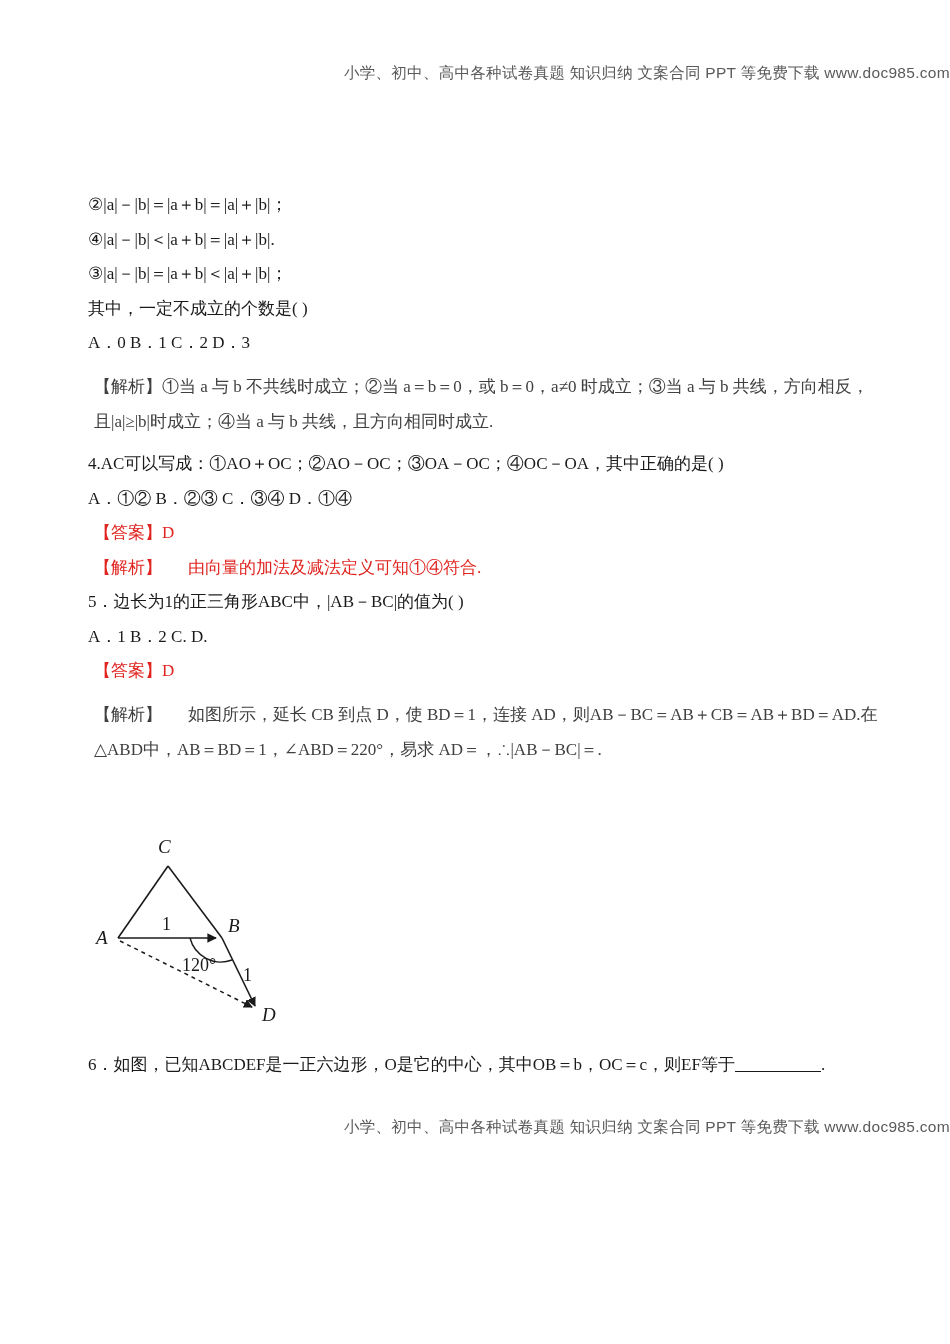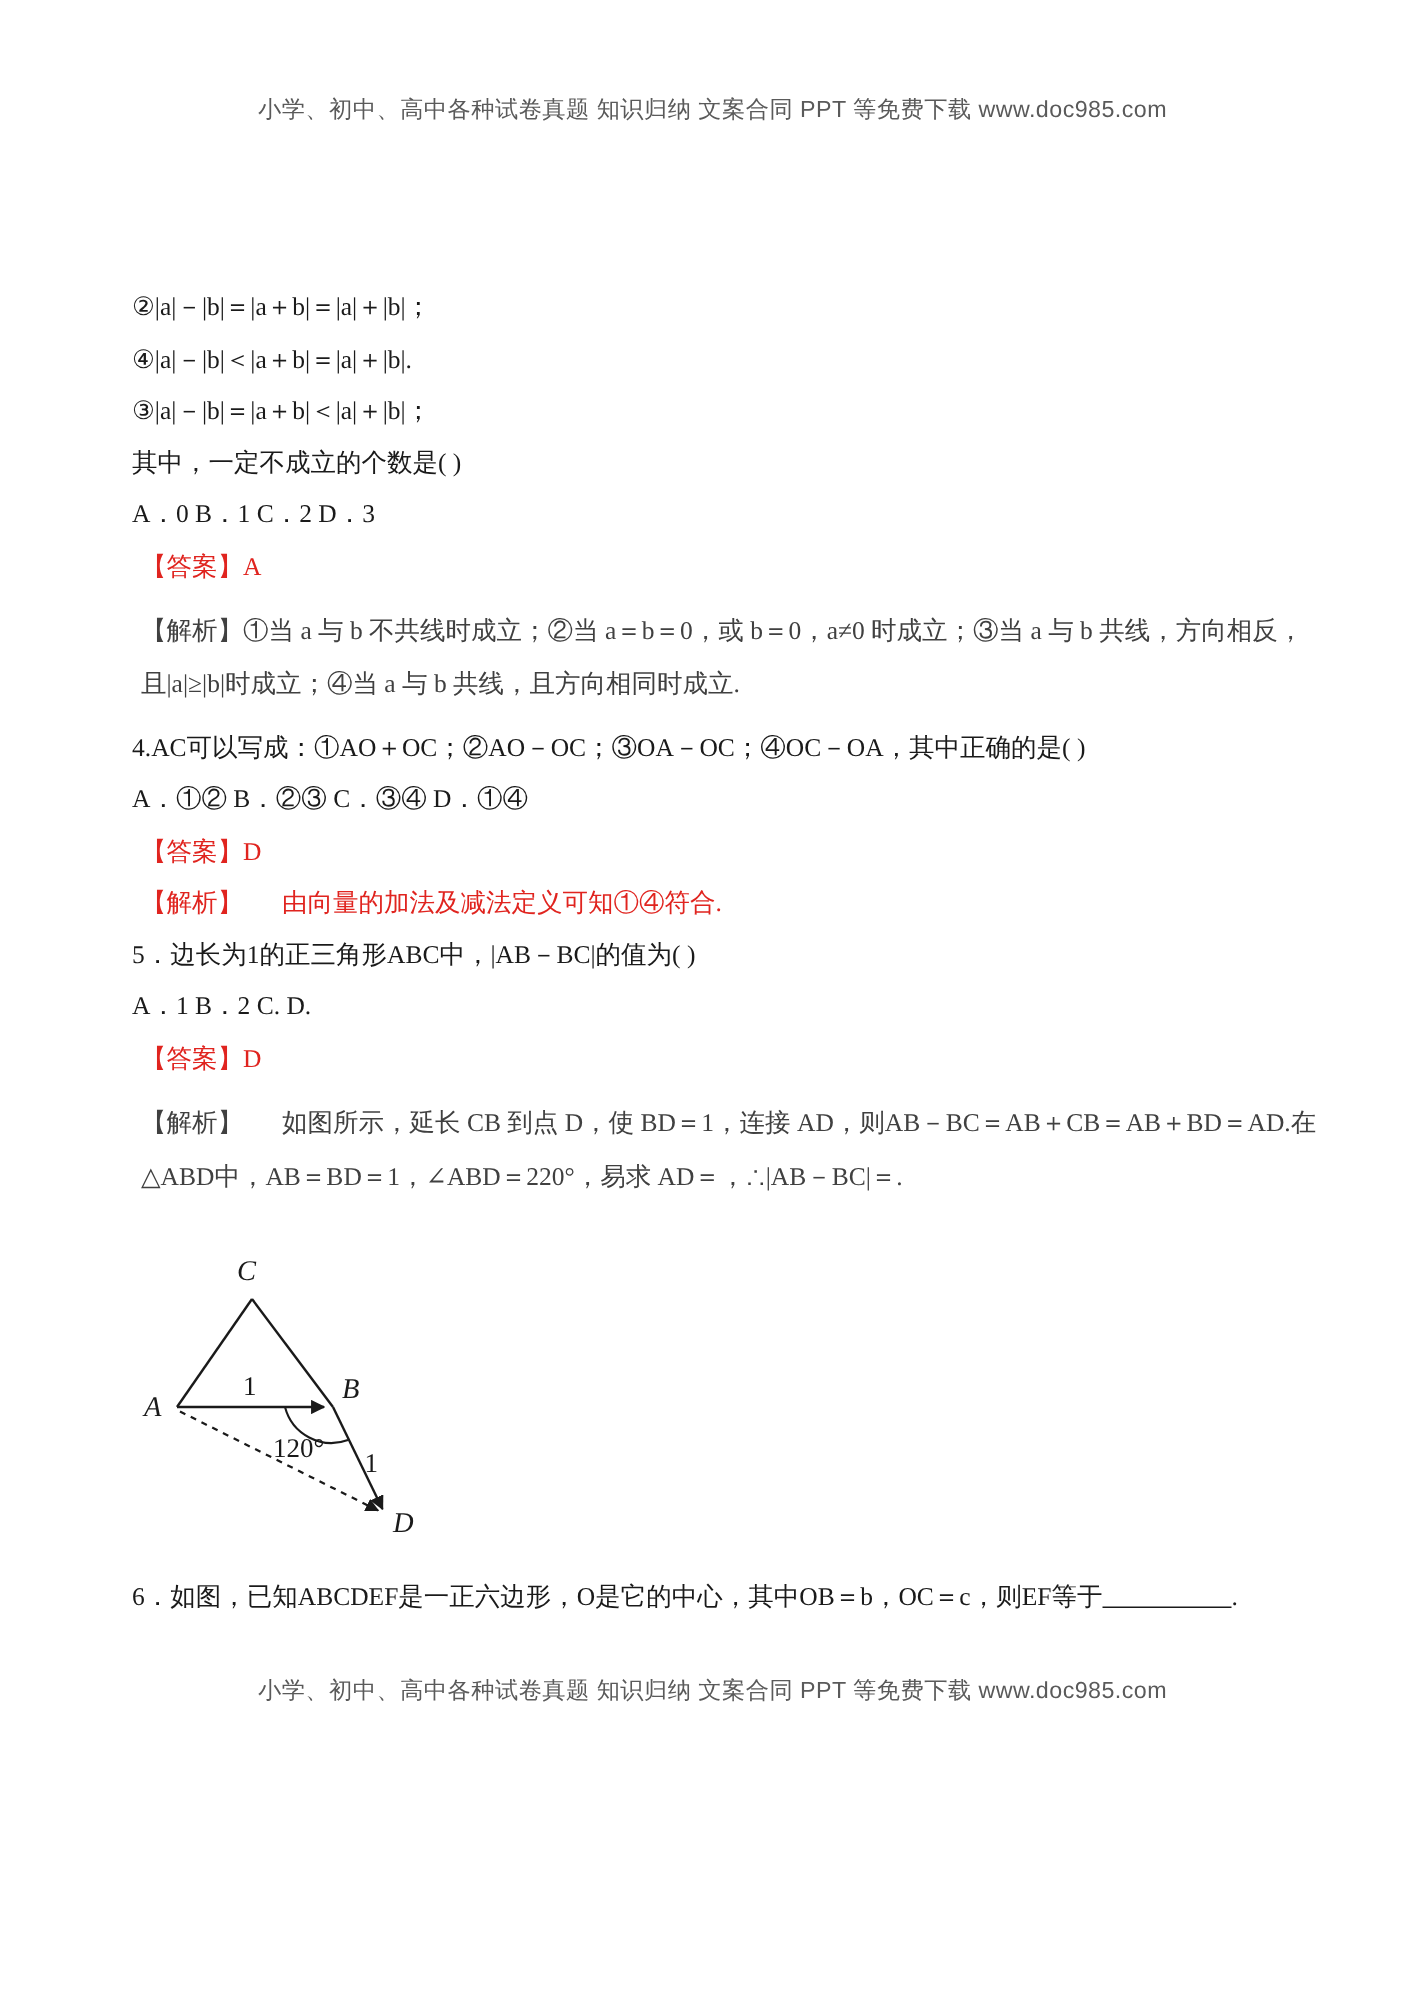--- a/index.html
+++ b/index.html
@@ -19,21 +19,21 @@
     position: absolute;
     inset: 0;
     background: #fff;
   }
 
   
   .watermark {
     position: absolute;
     left: 0;
     width: 950px;
-    text-align: center;
+    text-align: right;
     font-family: "Liberation Sans", "DejaVu Sans", sans-serif;
     font-size: 15.5px;
     color: #5a5a5a;
     letter-spacing: 0.3px;
     white-space: nowrap;
   }
   .watermark.top { top: 63px; }
   .watermark.bottom { top: 1117px; }
 
   
@@ -112,23 +112,20 @@
     </div>
 
     <div class="line">
       <span>其中，一定不成立的个数是(      )</span>
     </div>
 
     <div class="line">
       <span>A．0 B．1 C．2 D．3</span>
     </div>
 
-    <div class="line indent-1">
-      <span class="red">【答案】</span><span class="red">A</span>
-    </div>
 
     <div class="red-block indent-1 wrap">
       <span>【解析】</span><span>①当 a 与 b 不共线时成立；②当 a＝b＝0，或 b＝0，a≠0 时成立；③当 a 与 b 共线，方向相反，且|a|≥|b|时成立；④当 a 与 b 共线，且方向相同时成立.</span>
     </div>
 
     <div class="line" style="margin-top:16px">
       <span>4.AC可以写成：①AO＋OC；②AO－OC；③OA－OC；④OC－OA，其中正确的是(      )</span>
     </div>
 
     <div class="line">

